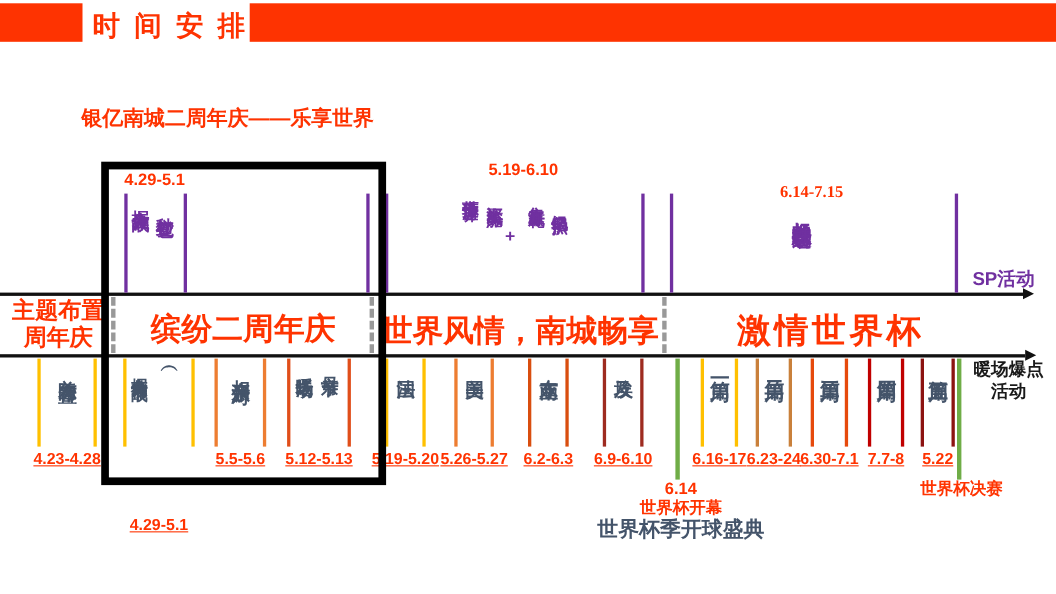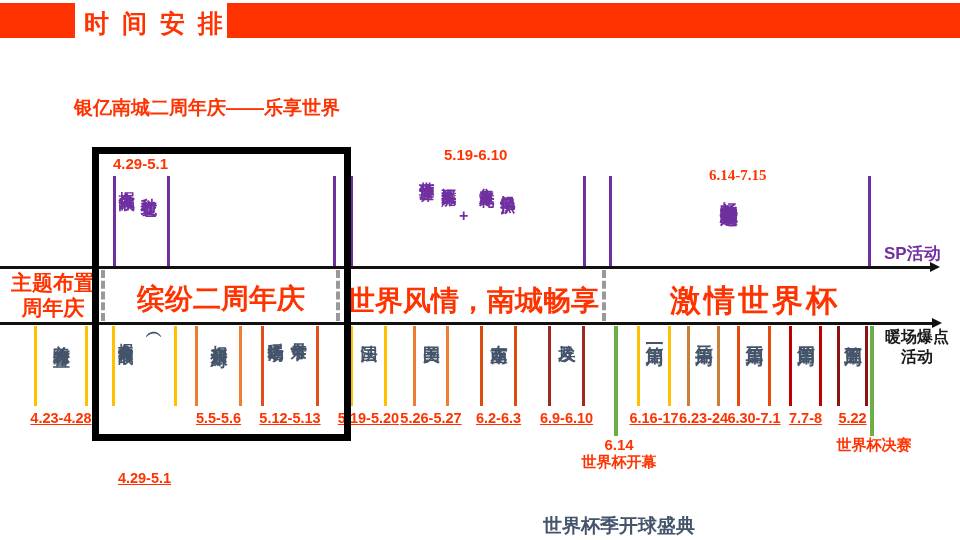--- a/index.html
+++ b/index.html
@@ -26,21 +26,21 @@
   .dash{position:absolute;top:270px;height:51px;width:0;border-left:4px dashed #999;z-index:1;}
   
   .event{position:absolute;top:326px;z-index:2;}
   .ebar{position:absolute;top:0;width:3px;height:80px;}
   .elabel{position:absolute;top:5px;left:50%;transform:translateX(-50%);font-size:17px;font-weight:bold;color:#44546A;letter-spacing:2px;}
   .edate{position:absolute;top:84px;left:50%;transform:translateX(-50%);white-space:nowrap;color:#FF3300;font-weight:bold;font-size:14.5px;text-decoration:underline;}
   .gmark{position:absolute;top:326px;width:4px;height:110px;z-index:2;}
   
   .mstone{position:absolute;text-align:center;}
   .ms-date,.ms-title{color:#FF3300;font-weight:bold;font-size:15px;line-height:1.12;}
-  .ms-sub{color:#44546A;font-weight:bold;font-size:19px;line-height:1.15;margin-top:44px;}
+  .ms-sub{color:#44546A;font-weight:bold;font-size:19px;line-height:1.15;}
   
   .rect{position:absolute;left:92px;top:147px;width:259px;height:294px;border:7px solid #000;box-sizing:border-box;z-index:10;pointer-events:none;}
 </style>
 </head>
 <body>
 
 <div class="slide">
 
   <div class="hdr-block" style="left:0;width:75px;"></div>
   <div class="hdr-block" style="left:227px;width:733px;"></div>

